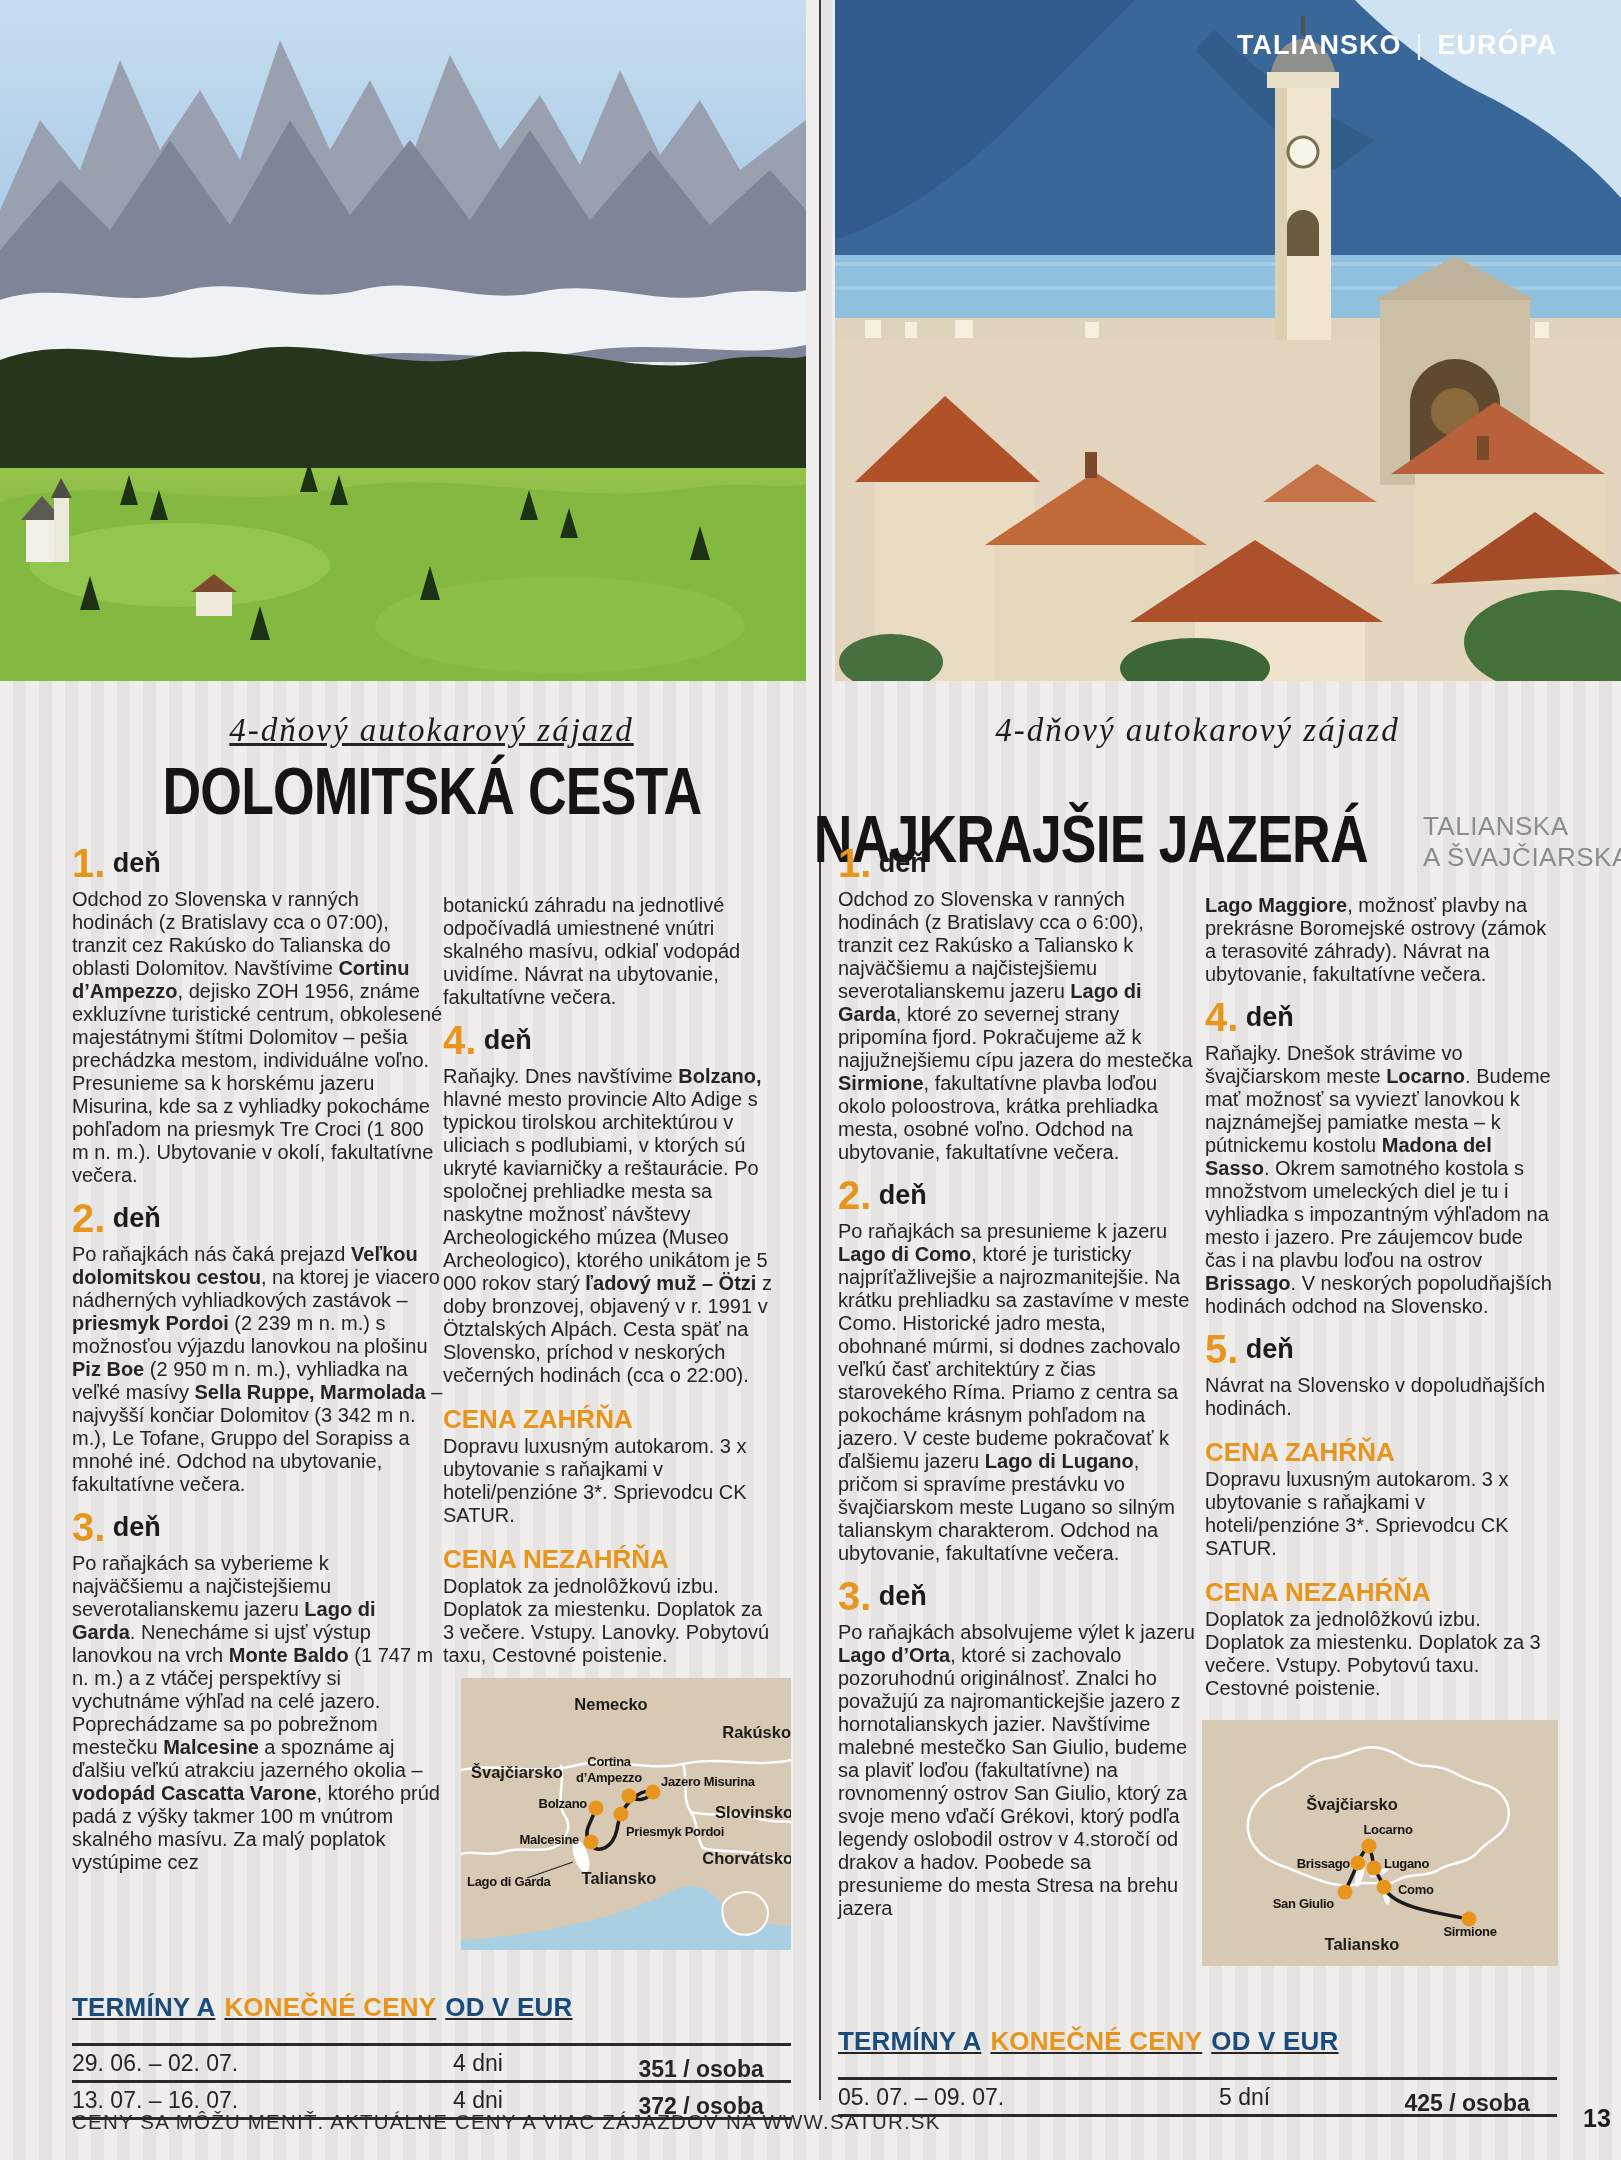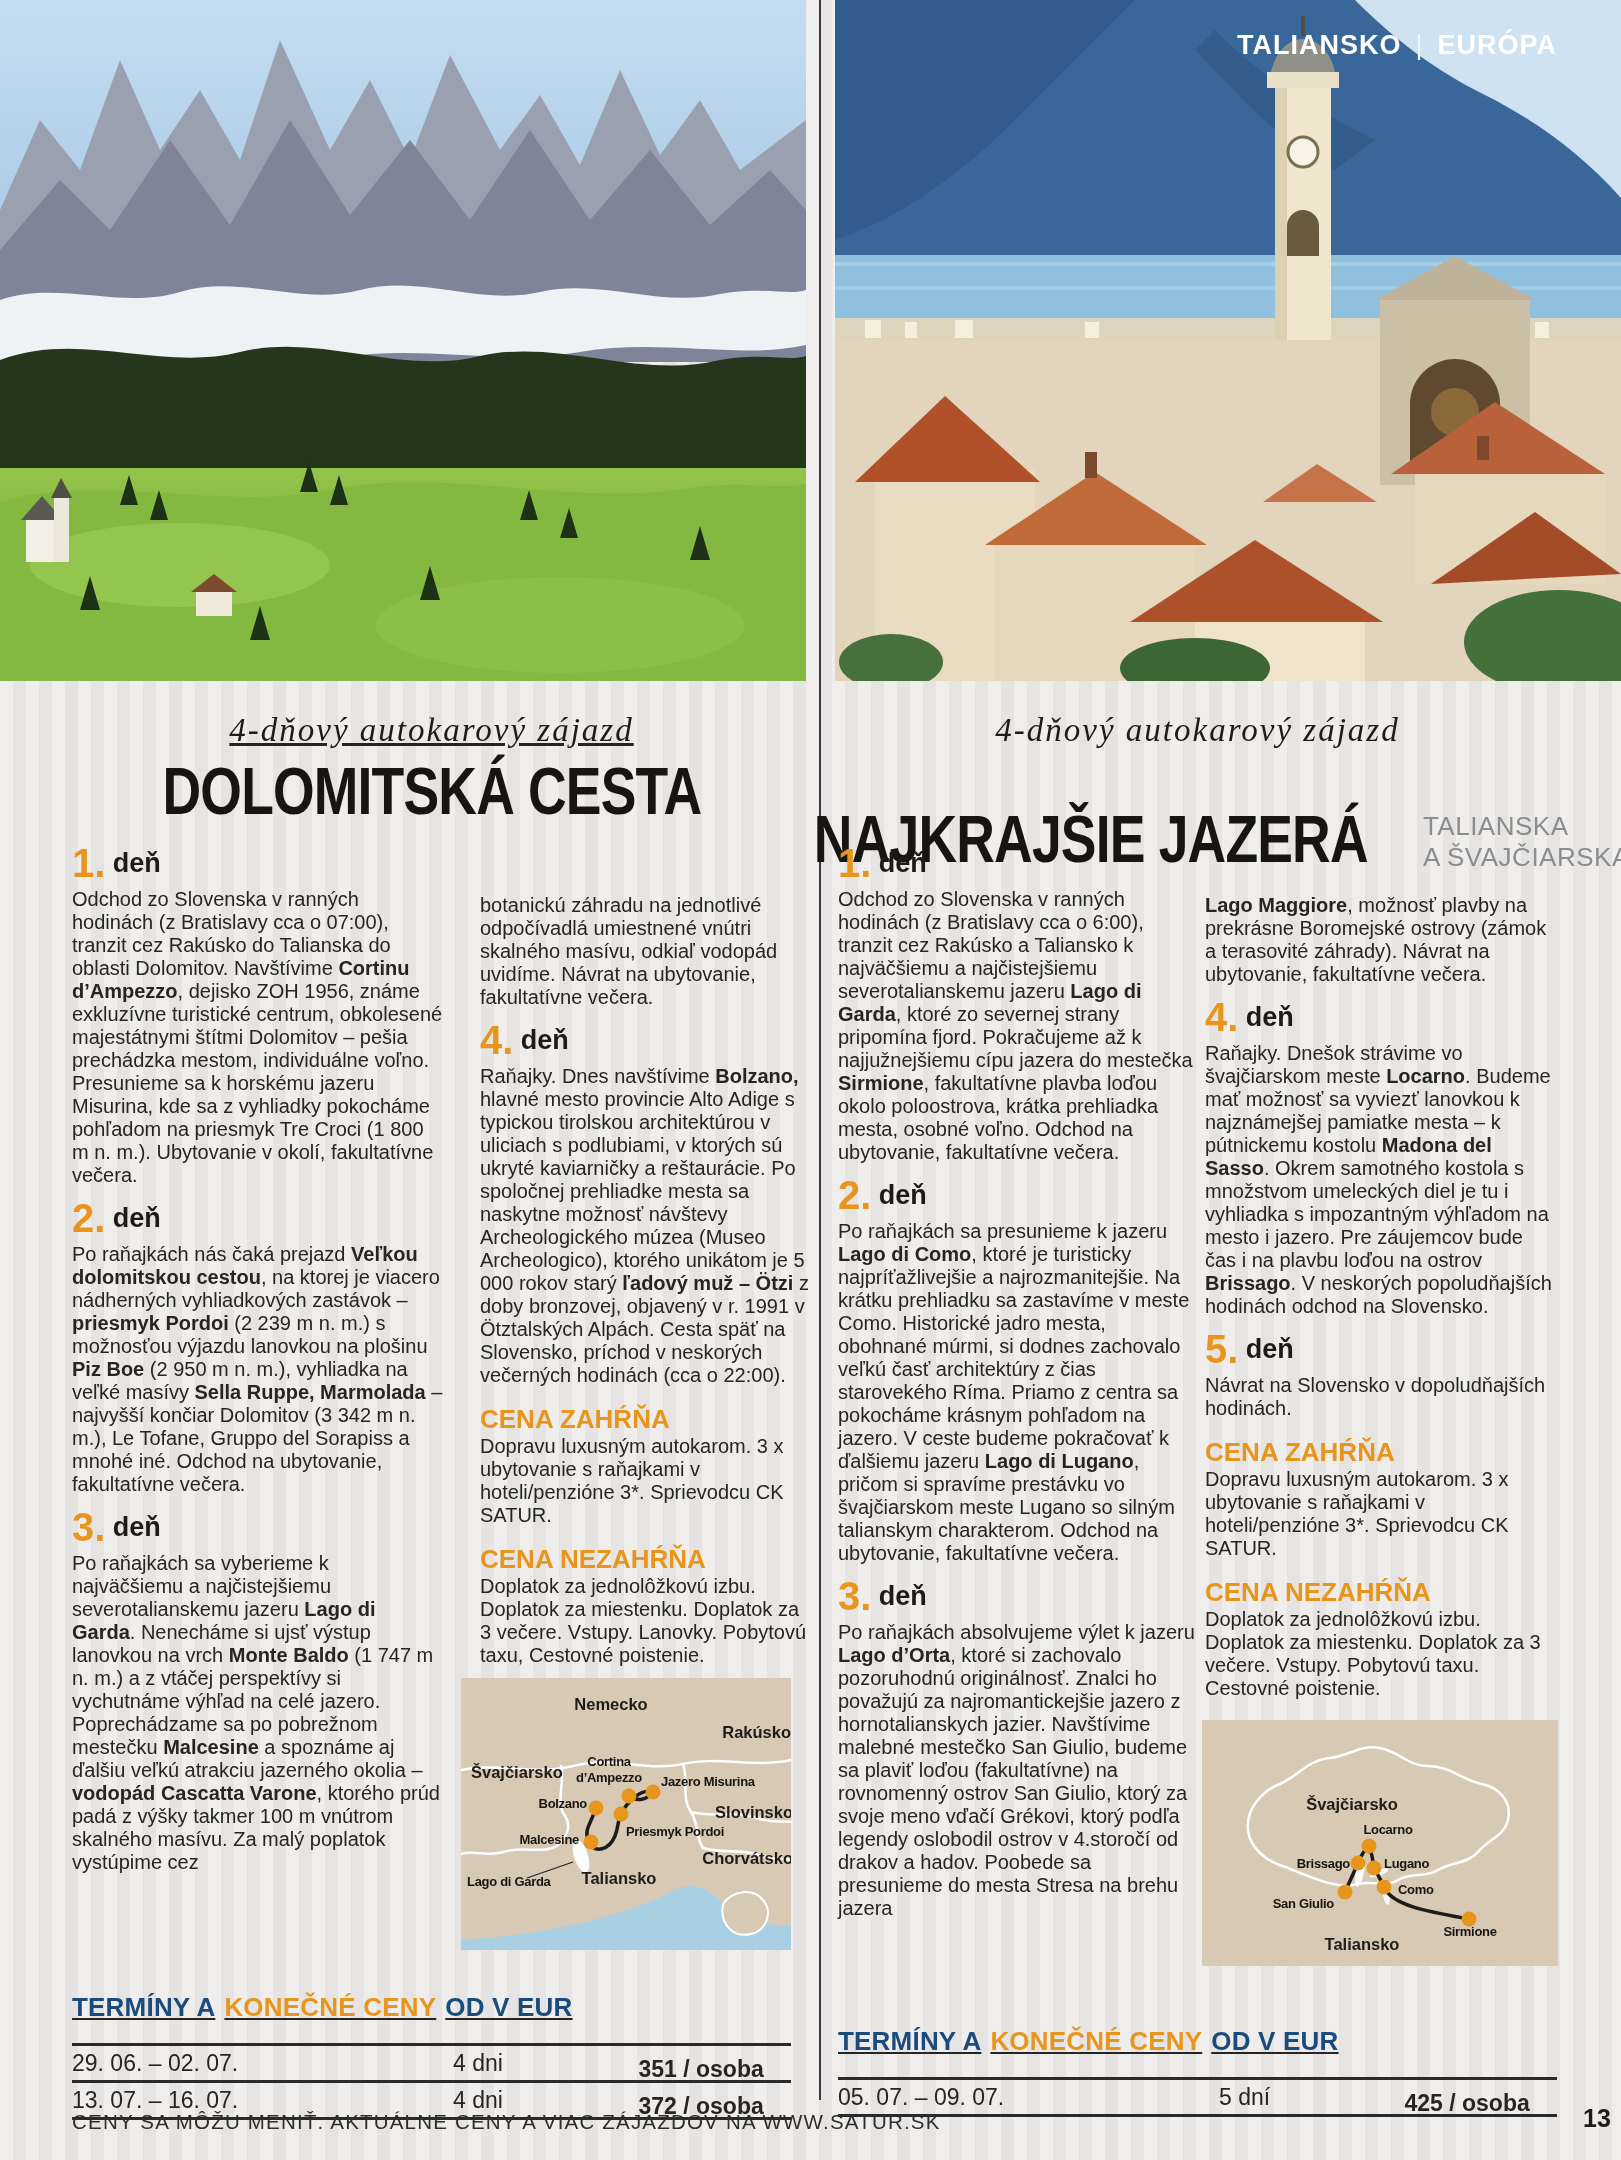--- a/index.html
+++ b/index.html
@@ -26,21 +26,21 @@
   .big-title{font-size:63px;font-weight:700;letter-spacing:-1px;line-height:1.02;
     margin-top:8px;white-space:nowrap;display:inline-block;transform:scale(.85,1.06);
     transform-origin:center top;color:#161513;}
   .title-row{display:flex;justify-content:center;align-items:flex-start;gap:6px;margin-top:48px;}
   .title-note{text-align:left;color:#8c8c8c;font-size:26px;line-height:1.2;
     letter-spacing:.5px;margin-top:14px;white-space:nowrap;}
   
   .col{position:absolute;top:846px;font-size:20px;line-height:23px;
     -webkit-hyphens:none;hyphens:none;}
   #colA{left:72px;width:372px;}
-  #colB{left:480px;width:332px;padding-top:48px;}
+  #colB{left:443px;width:332px;padding-top:48px;}
   #colC{left:838px;width:360px;}
   #colD{left:1205px;width:354px;padding-top:48px;}
   .col > :first-child{margin-top:0;}
   .day-head{margin:14px 0 6px;line-height:34px;}
   .day-num{color:#e8951d;font-weight:700;font-size:40px;vertical-align:-5px;}
   .day-word{font-weight:700;font-size:27px;color:#1c1b1a;}
   .body-p{margin:0;}
   .b{font-weight:700;}
   .cena-head{margin:18px 0 2px;color:#e8951d;font-weight:700;font-size:26px;line-height:28px;}
   

